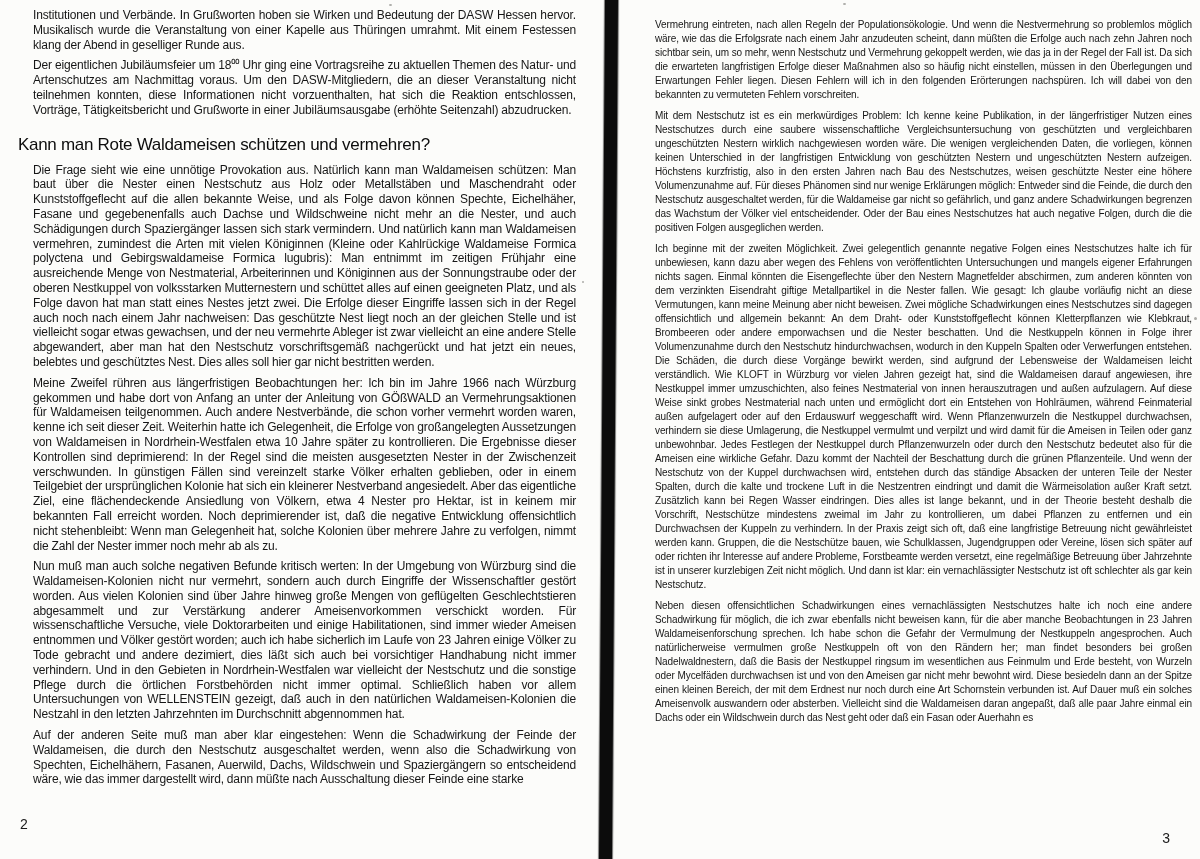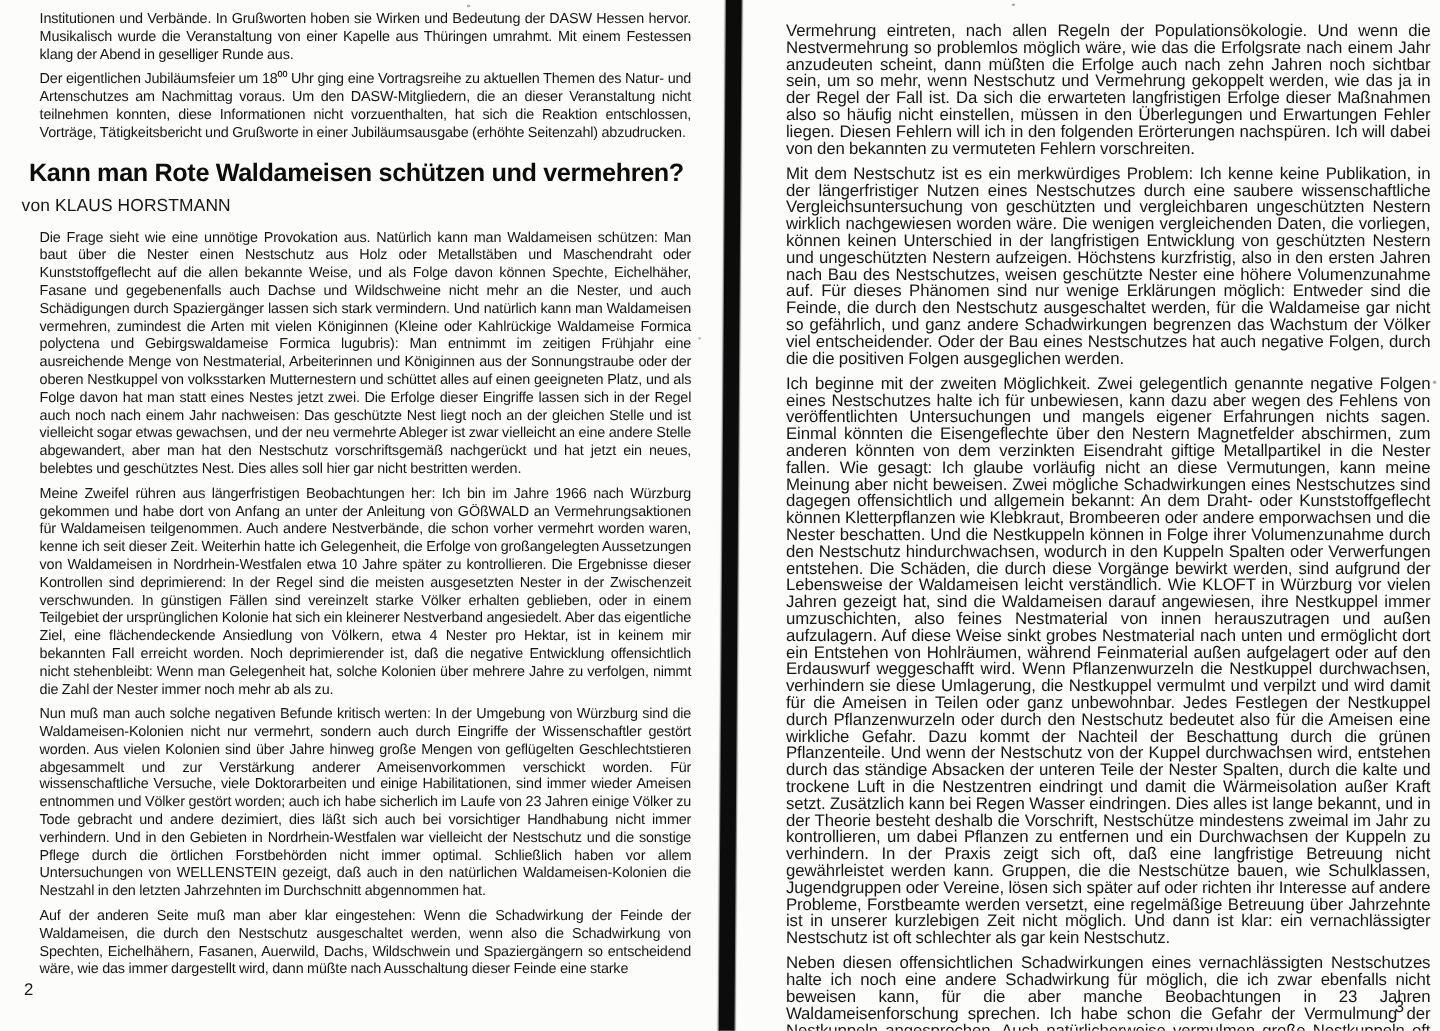--- a/index.html
+++ b/index.html
@@ -31,35 +31,34 @@
   }
   .page-left .para {
     font-size: 12px;
     line-height: 14.8px;
     letter-spacing: -0.15px;
     text-align: justify;
     margin: 0 0 6px 15px;
     word-spacing: -0.2px;
   }
   .page-right .para {
-    font-size: 14px;
+    font-size: 10px;
     line-height: 14px;
     letter-spacing: -0.1px;
     text-align: justify;
     margin: 0 0 7px 0;
     word-spacing: -0.2px;
   }
   .article-title {
-    font-size: 21px;
-    font-weight: 700;
+    font-size: 17px;
+    font-weight: 400;
     letter-spacing: -0.3px;
     color: #0d0d0d;
     margin: 14px 0 5px 0;
     line-height: 26px;
-    text-align: center;
   }
   .article-byline {
     font-size: 14.5px;
     font-weight: 400;
     letter-spacing: 0.1px;
     margin: 0 0 10px 0;
     line-height: 18px;
   }
   .page-number {
     position: absolute;
@@ -95,21 +94,20 @@
   }
 </style>
 </head>
 <body>
 
 <div class="page page-left">
   <p class="para">Institutionen und Verbände. In Grußworten hoben sie Wirken und Bedeutung der DASW Hessen hervor. Musikalisch wurde die Veranstaltung von einer Kapelle aus Thüringen umrahmt. Mit einem Festessen klang der Abend in geselliger Runde aus.</p>
   <p class="para">Der eigentlichen Jubiläumsfeier um 18⁰⁰ Uhr ging eine Vortragsreihe zu aktuellen Themen des Natur- und Artenschutzes am Nachmittag voraus. Um den DASW-Mitgliedern, die an dieser Veranstaltung nicht teilnehmen konnten, diese Informationen nicht vorzuenthalten, hat sich die Reaktion entschlossen, Vorträge, Tätigkeitsbericht und Grußworte in einer Jubiläumsausgabe (erhöhte Seitenzahl) abzudrucken.</p>
 
   <h1 class="article-title">Kann man Rote Waldameisen schützen und vermehren?</h1>
-  <p class="article-byline">von KLAUS HORSTMANN</p>
 
   <p class="para">Die Frage sieht wie eine unnötige Provokation aus. Natürlich kann man Waldameisen schützen: Man baut über die Nester einen Nestschutz aus Holz oder Metallstäben und Maschendraht oder Kunststoffgeflecht auf die allen bekannte Weise, und als Folge davon können Spechte, Eichelhäher, Fasane und gegebenenfalls auch Dachse und Wildschweine nicht mehr an die Nester, und auch Schädigungen durch Spaziergänger lassen sich stark vermindern. Und natürlich kann man Waldameisen vermehren, zumindest die Arten mit vielen Königinnen (Kleine oder Kahlrückige Waldameise Formica polyctena und Gebirgswaldameise Formica lugubris): Man entnimmt im zeitigen Frühjahr eine ausreichende Menge von Nestmaterial, Arbeiterinnen und Königinnen aus der Sonnungstraube oder der oberen Nestkuppel von volksstarken Mutternestern und schüttet alles auf einen geeigneten Platz, und als Folge davon hat man statt eines Nestes jetzt zwei. Die Erfolge dieser Eingriffe lassen sich in der Regel auch noch nach einem Jahr nachweisen: Das geschützte Nest liegt noch an der gleichen Stelle und ist vielleicht sogar etwas gewachsen, und der neu vermehrte Ableger ist zwar vielleicht an eine andere Stelle abgewandert, aber man hat den Nestschutz vorschriftsgemäß nachgerückt und hat jetzt ein neues, belebtes und geschütztes Nest. Dies alles soll hier gar nicht bestritten werden.</p>
   <p class="para">Meine Zweifel rühren aus längerfristigen Beobachtungen her: Ich bin im Jahre 1966 nach Würzburg gekommen und habe dort von Anfang an unter der Anleitung von GÖßWALD an Vermehrungsaktionen für Waldameisen teilgenommen. Auch andere Nestverbände, die schon vorher vermehrt worden waren, kenne ich seit dieser Zeit. Weiterhin hatte ich Gelegenheit, die Erfolge von großangelegten Aussetzungen von Waldameisen in Nordrhein-Westfalen etwa 10 Jahre später zu kontrollieren. Die Ergebnisse dieser Kontrollen sind deprimierend: In der Regel sind die meisten ausgesetzten Nester in der Zwischenzeit verschwunden. In günstigen Fällen sind vereinzelt starke Völker erhalten geblieben, oder in einem Teilgebiet der ursprünglichen Kolonie hat sich ein kleinerer Nestverband angesiedelt. Aber das eigentliche Ziel, eine flächendeckende Ansiedlung von Völkern, etwa 4 Nester pro Hektar, ist in keinem mir bekannten Fall erreicht worden. Noch deprimierender ist, daß die negative Entwicklung offensichtlich nicht stehenbleibt: Wenn man Gelegenheit hat, solche Kolonien über mehrere Jahre zu verfolgen, nimmt die Zahl der Nester immer noch mehr ab als zu.</p>
   <p class="para">Nun muß man auch solche negativen Befunde kritisch werten: In der Umgebung von Würzburg sind die Waldameisen-Kolonien nicht nur vermehrt, sondern auch durch Eingriffe der Wissenschaftler gestört worden. Aus vielen Kolonien sind über Jahre hinweg große Mengen von geflügelten Geschlechtstieren abgesammelt und zur Verstärkung anderer Ameisenvorkommen verschickt worden. Für wissenschaftliche Versuche, viele Doktorarbeiten und einige Habilitationen, sind immer wieder Ameisen entnommen und Völker gestört worden; auch ich habe sicherlich im Laufe von 23 Jahren einige Völker zu Tode gebracht und andere dezimiert, dies läßt sich auch bei vorsichtiger Handhabung nicht immer verhindern. Und in den Gebieten in Nordrhein-Westfalen war vielleicht der Nestschutz und die sonstige Pflege durch die örtlichen Forstbehörden nicht immer optimal. Schließlich haben vor allem Untersuchungen von WELLENSTEIN gezeigt, daß auch in den natürlichen Waldameisen-Kolonien die Nestzahl in den letzten Jahrzehnten im Durchschnitt abgennommen hat.</p>
   <p class="para">Auf der anderen Seite muß man aber klar eingestehen: Wenn die Schadwirkung der Feinde der Waldameisen, die durch den Nestschutz ausgeschaltet werden, wenn also die Schadwirkung von Spechten, Eichelhähern, Fasanen, Auerwild, Dachs, Wildschwein und Spaziergängern so entscheidend wäre, wie das immer dargestellt wird, dann müßte nach Ausschaltung dieser Feinde eine starke</p>
 </div>
 
 <div class="page-number page-number-left">2</div>
 
 <div class="gutter-bar"></div>

